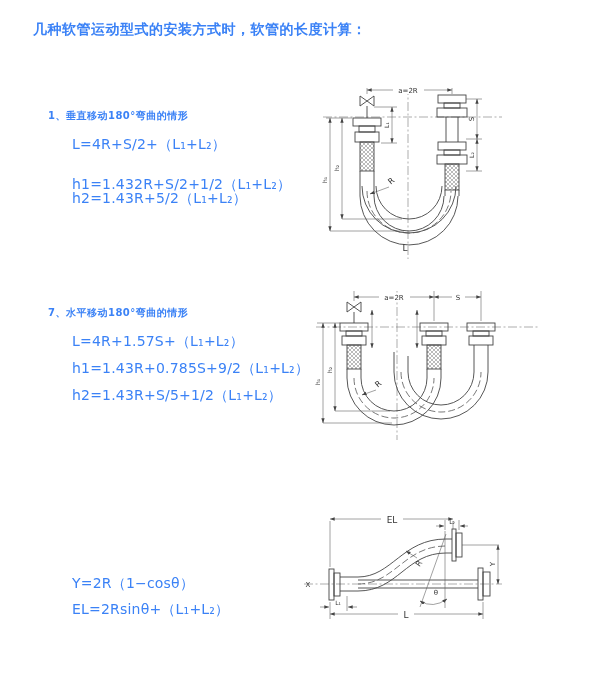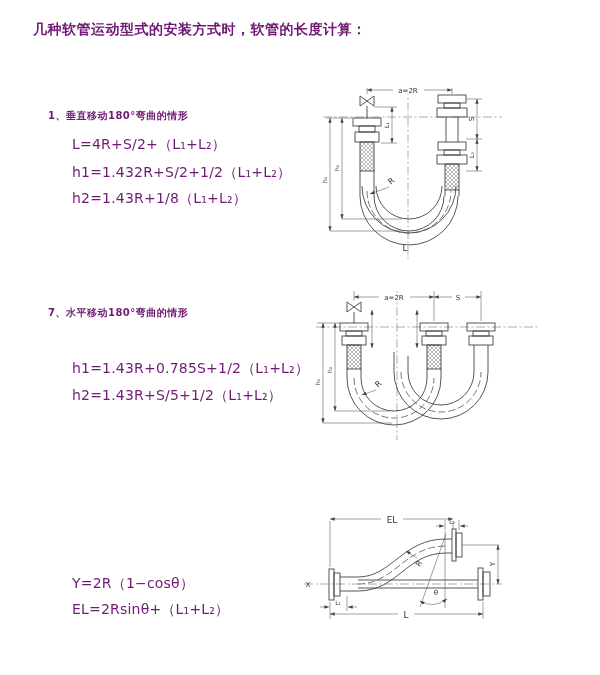--- a/index.html
+++ b/index.html
@@ -1,17 +1,17 @@
 <!DOCTYPE html>
 <html><head>
 <meta charset="utf-8">
 <style>
   html,body{margin:0;padding:0;background:#fff;}
   #page{position:relative;width:600px;height:675px;background:#ffffff;overflow:hidden;
-        font-family:"DejaVu Sans","Liberation Sans",sans-serif;color:#701a75;}
+        font-family:"DejaVu Sans","Liberation Sans",sans-serif;color:#3b82f6;}
   .abs{position:absolute;white-space:nowrap;}
   .title{font-size:14px;font-weight:bold;letter-spacing:.5px;}
   .sec-h{font-size:10px;font-weight:bold;letter-spacing:.5px;}
   .formula{font-size:14px;letter-spacing:.2px;}
   svg{position:absolute;overflow:visible;}
   svg text{font-family:"DejaVu Sans","Liberation Sans",sans-serif;fill:#333;}
   .draw{stroke:#444;stroke-width:.9;fill:none;}
   .thin{stroke:#555;stroke-width:.55;fill:none;}
   .cl{stroke:#777;stroke-width:.6;fill:none;stroke-dasharray:9 2.5 2 2.5;}
   .dashed{stroke:#555;stroke-width:.8;fill:none;stroke-dasharray:7 3;}
@@ -19,25 +19,26 @@
 </style>
 </head>
 <body>
 
 <div id="page">
 
   <div class="abs title" style="left:33px;top:21px;">几种软管运动型式的安装方式时，软管的长度计算：</div>
 
   <div class="abs sec-h" style="left:48px;top:109px;">1、垂直移动180°弯曲的情形</div>
   <div class="abs formula" style="left:72px;top:136px;text-align:right;">L=4R+S/2+（L₁+L₂）</div>
-  <div class="abs formula" style="left:72px;top:164px;">h1=1.432R+S/2+1/2（L₁+L₂）</div>
-  <div class="abs formula" style="left:72px;top:190px;">h2=1.43R+1/8（L₁+L₂）</div>
+  <div class="abs formula" style="left:72px;top:176px;">h1=1.432R+S/2+1/2（L₁+L₂）</div>
+  <div class="abs formula" style="left:72px;top:190px;">h2=1.43R+5/2（L₁+L₂）</div>
 
   <div class="abs sec-h" style="left:48px;top:306px;">7、水平移动180°弯曲的情形</div>
-  <div class="abs formula" style="left:72px;top:360px;">h1=1.43R+0.785S+1/2（L₁+L₂）</div>
+  <div class="abs formula" style="left:72px;top:333px;">L=4R+1.57S+（L₁+L₂）</div>
+  <div class="abs formula" style="left:72px;top:360px;">h1=1.43R+0.785S+9/2（L₁+L₂）</div>
   <div class="abs formula" style="left:72px;top:387px;">h2=1.43R+S/5+1/2（L₁+L₂）</div>
 
   <div class="abs formula" style="left:72px;top:575px;">Y=2R（1−cosθ）</div>
   <div class="abs formula" style="left:72px;top:601px;">EL=2Rsinθ+（L₁+L₂）</div>
 
   <svg style="left:315px;top:78px;" width="230" height="185" viewBox="315 78 230 185">
     <defs>
       <marker id="ar" markerWidth="9" markerHeight="8" refX="8.5" refY="3" orient="auto-start-reverse">
         <path d="M0,0 L9,3 L0,6 Z" fill="#444"></path>
       </marker>

